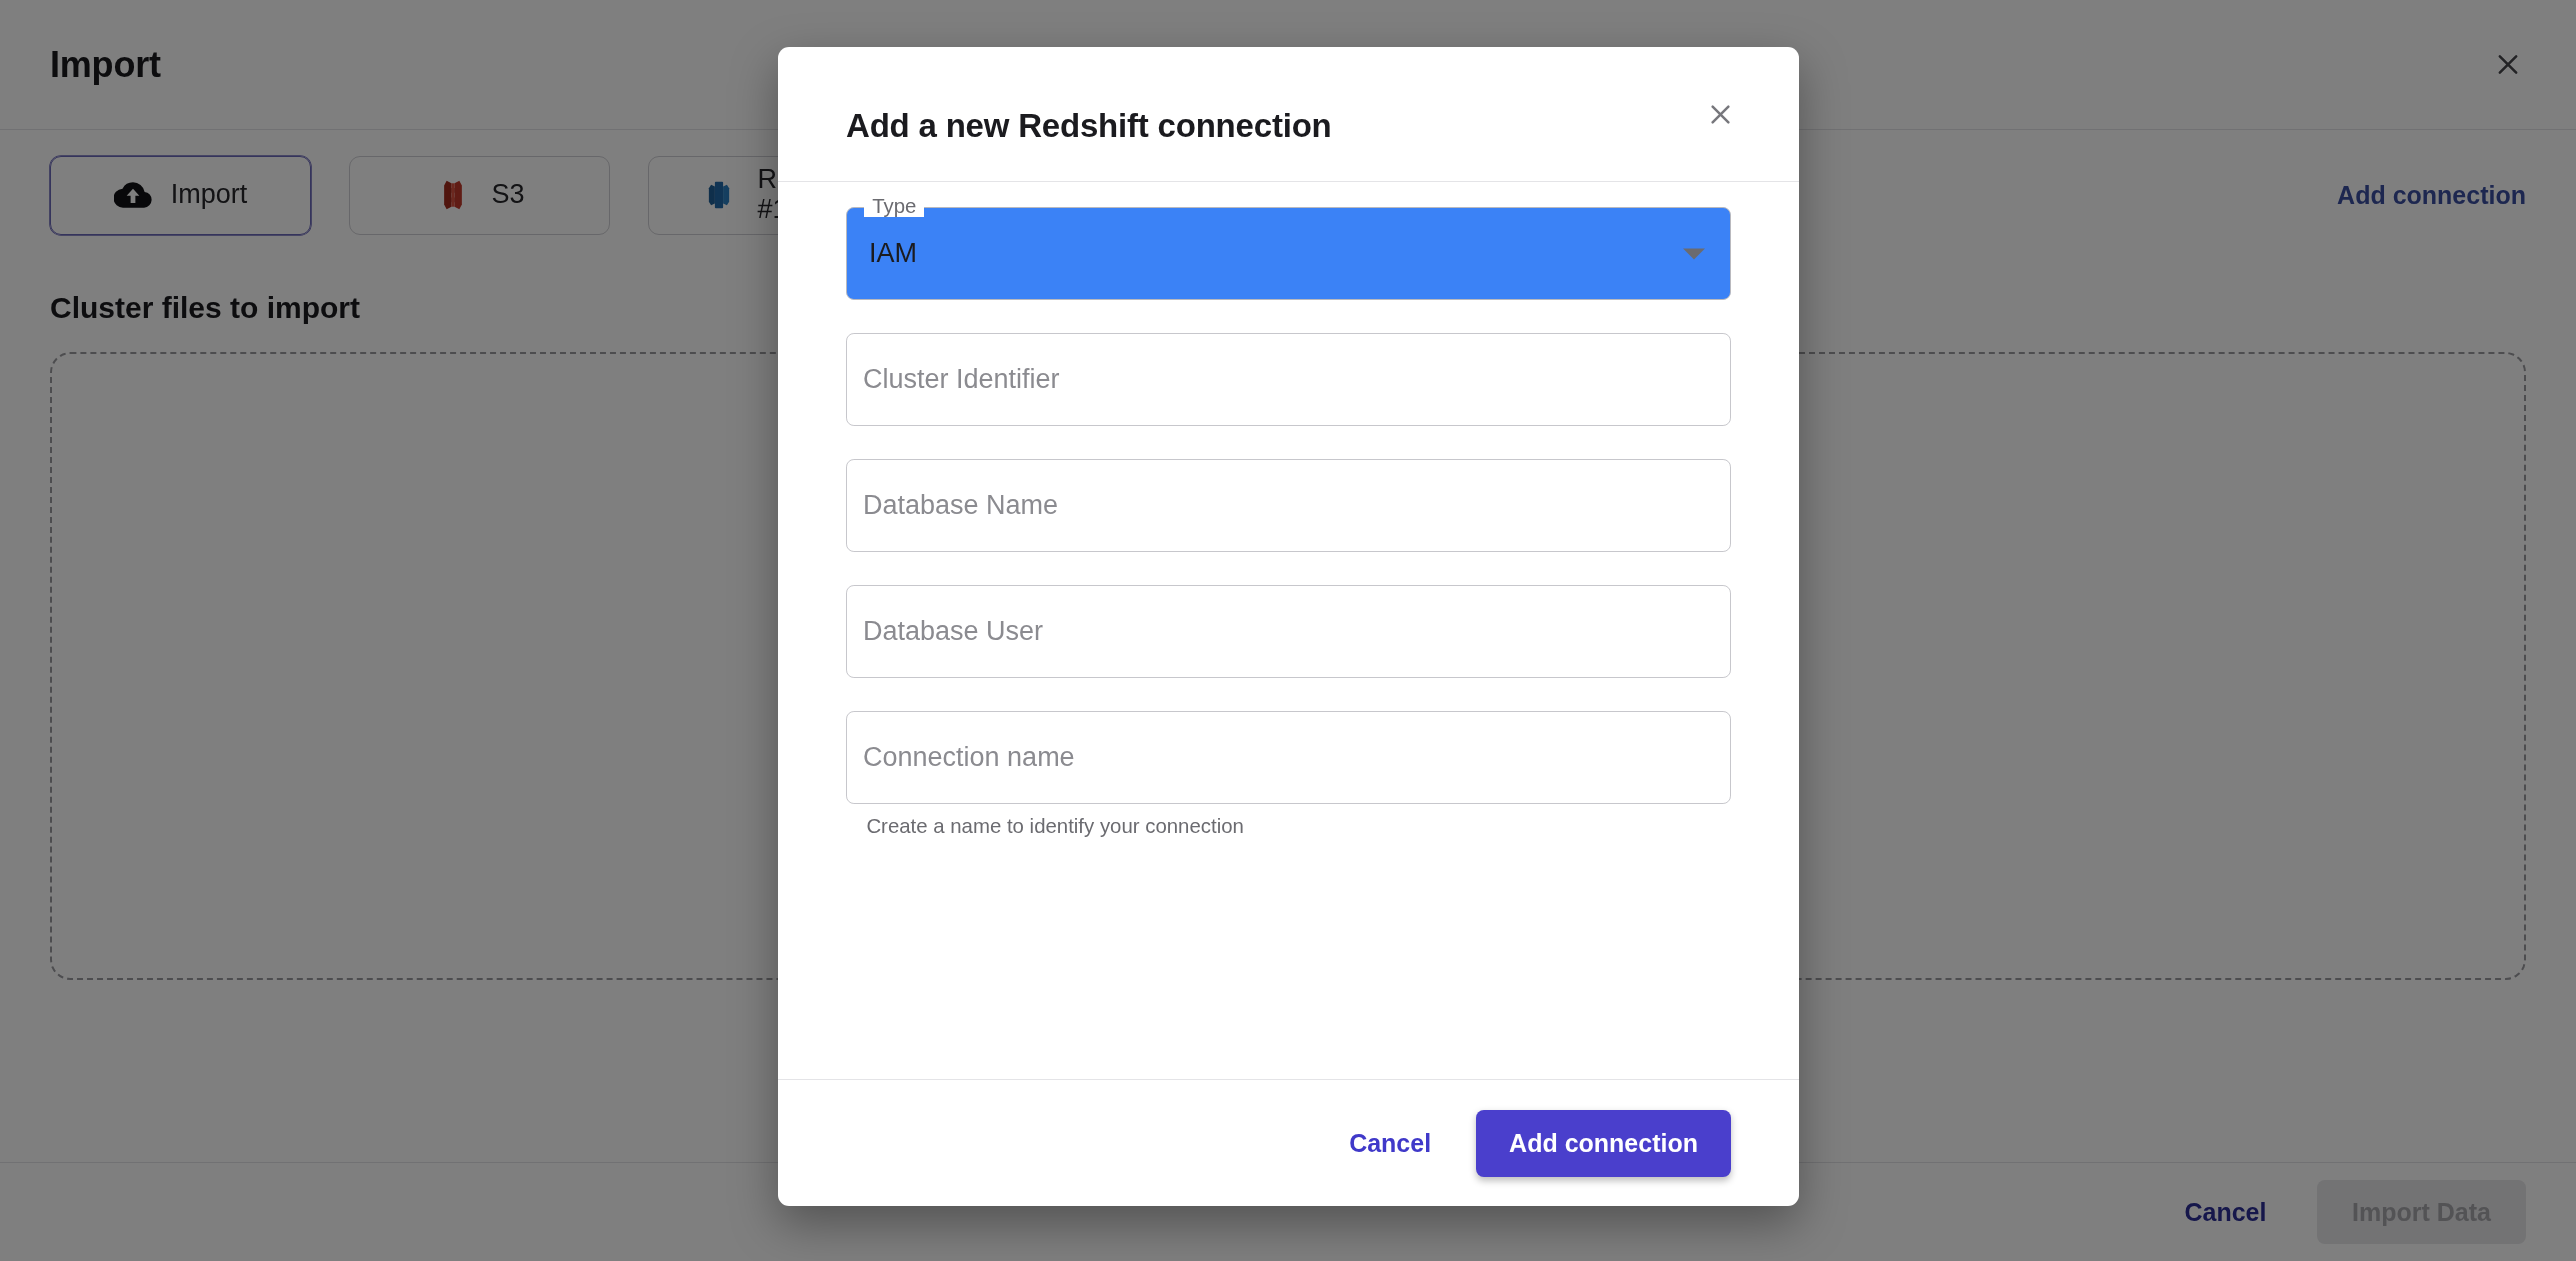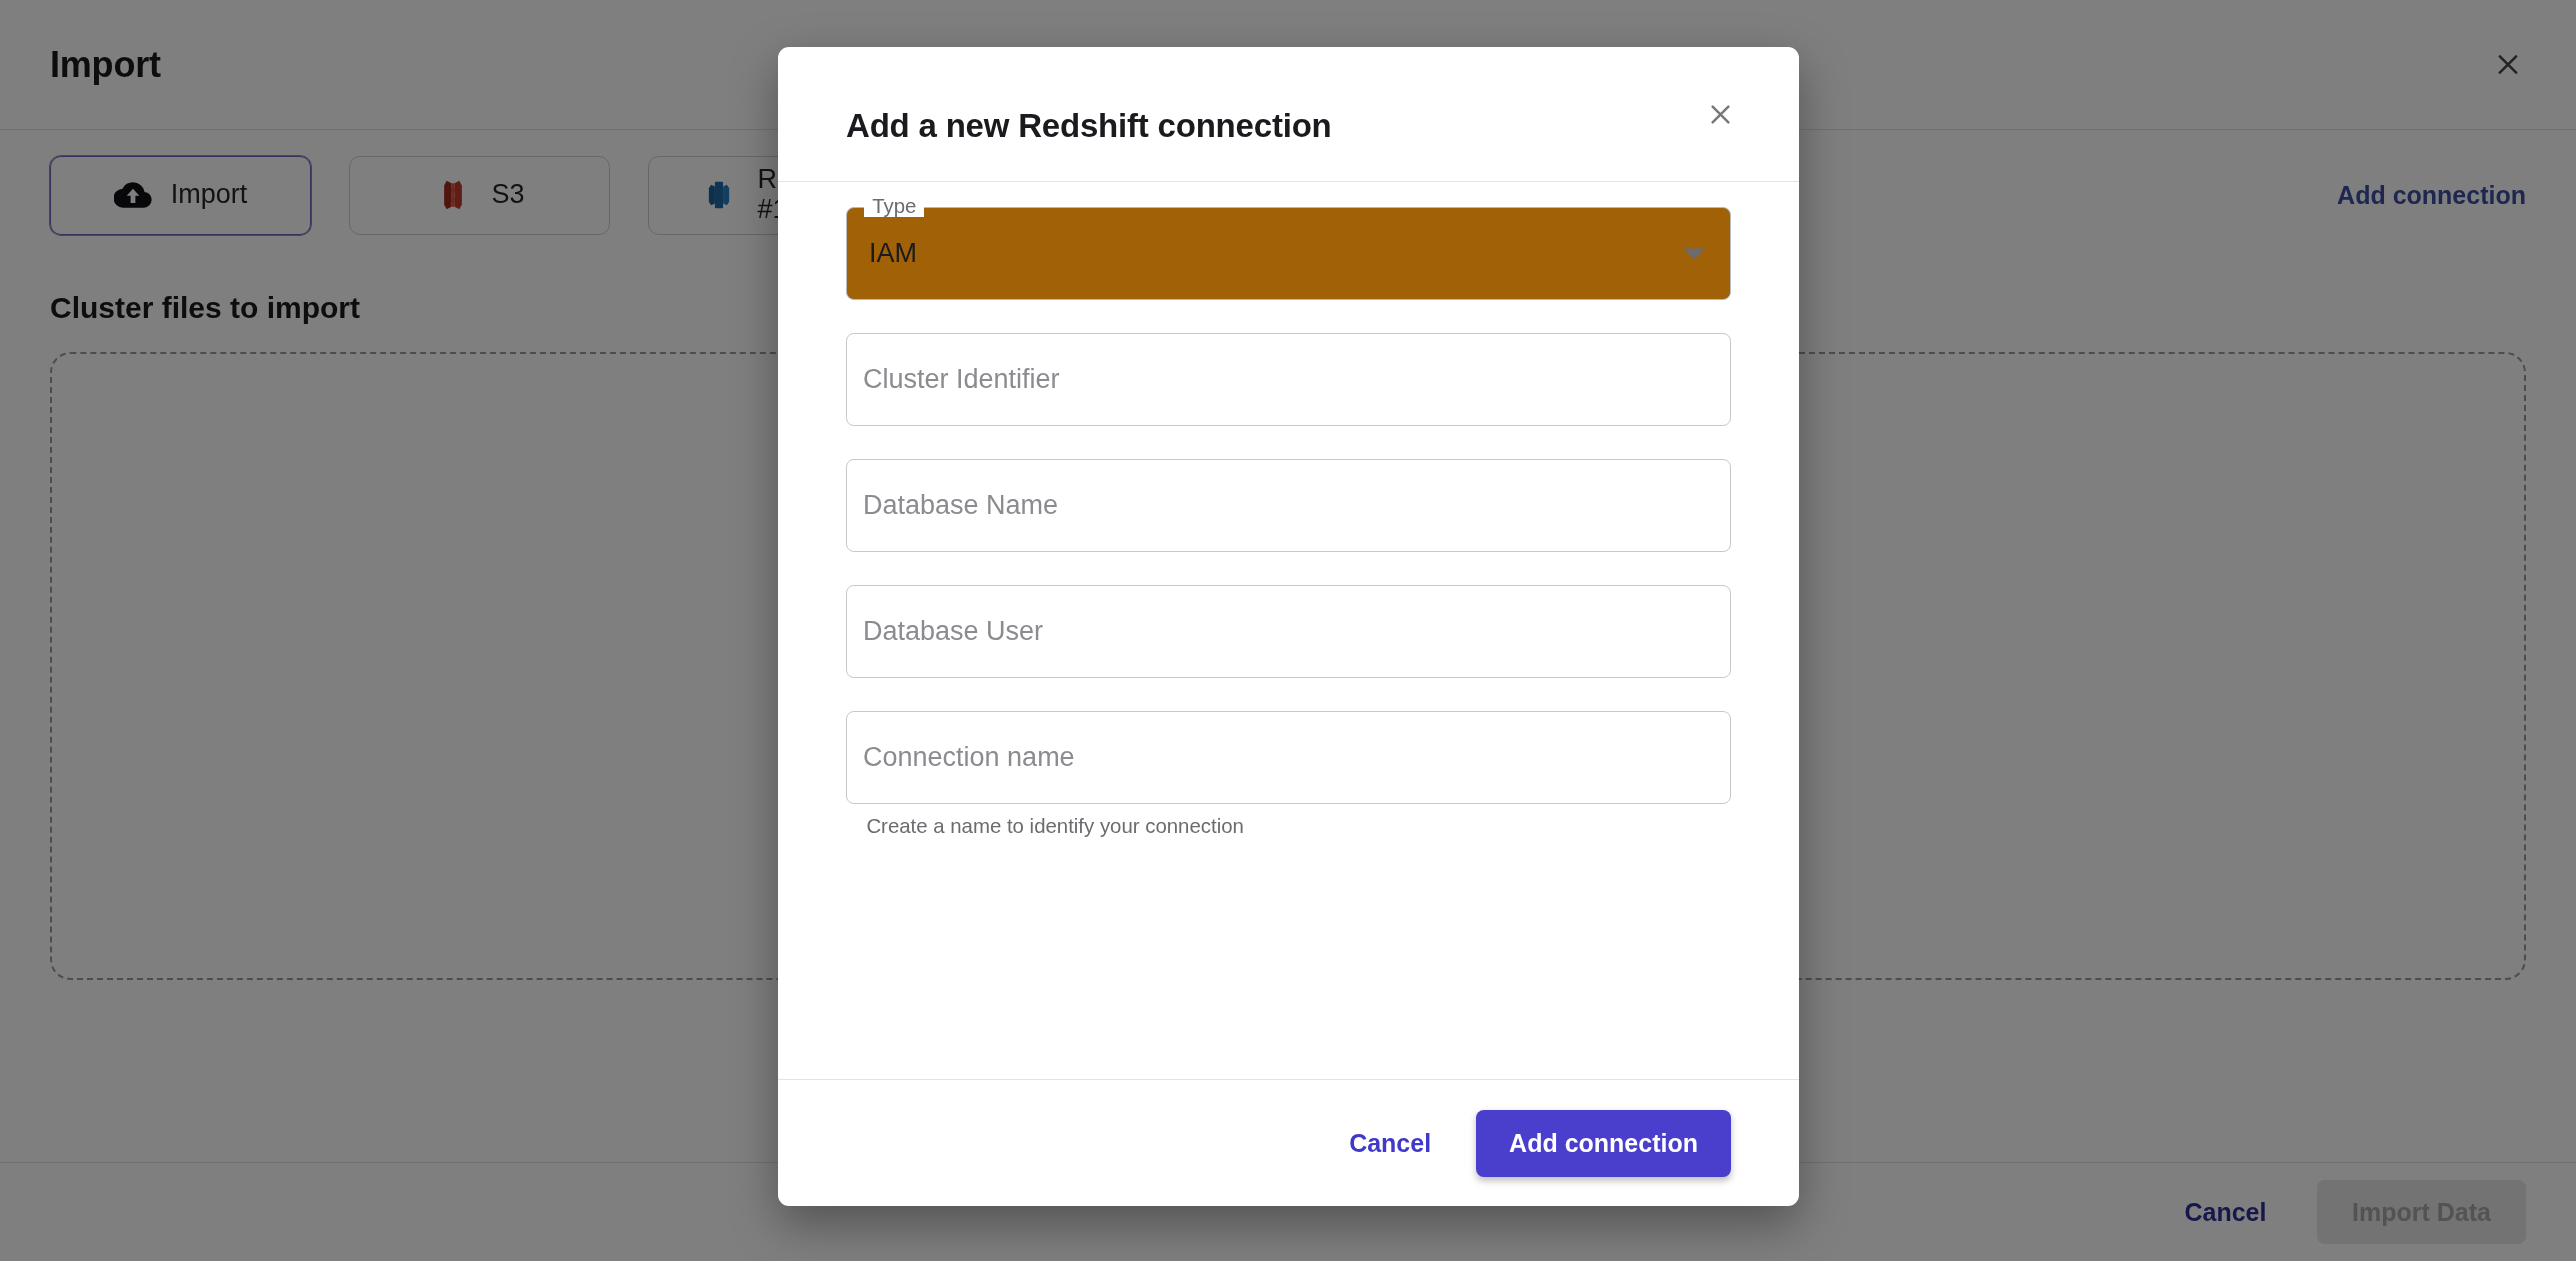--- a/index.html
+++ b/index.html
@@ -227,21 +227,21 @@
   .field-select {
     position: relative;
     height: 93px;
     border: 1.6px solid #b9b9be;
     border-radius: 7.9px;
     display: flex;
     align-items: center;
     padding: 0 22px;
     margin-bottom: 33px;
     cursor: pointer;
-    background: #a16207;
+    background: #3b82f6;
   }
   .field-select .legend {
     position: absolute;
     top: -11.8px;
     left: 17.3px;
     background: #ffffff;
     padding: 0 7.9px;
     font-size: 20.4px;
     color: #6b6b70;
     line-height: 1;

